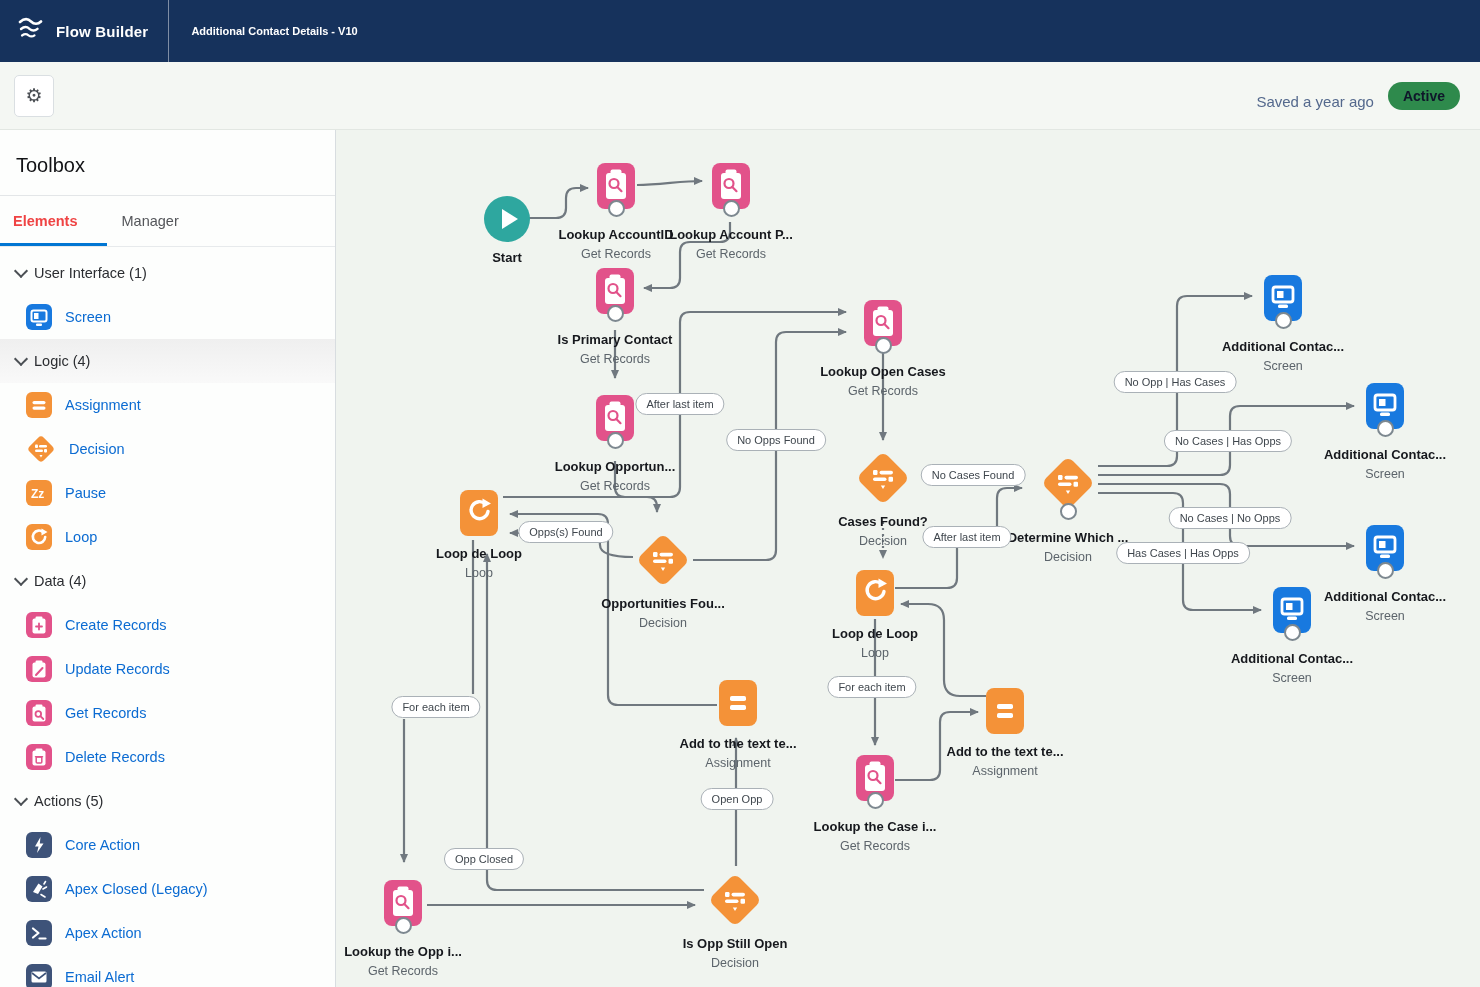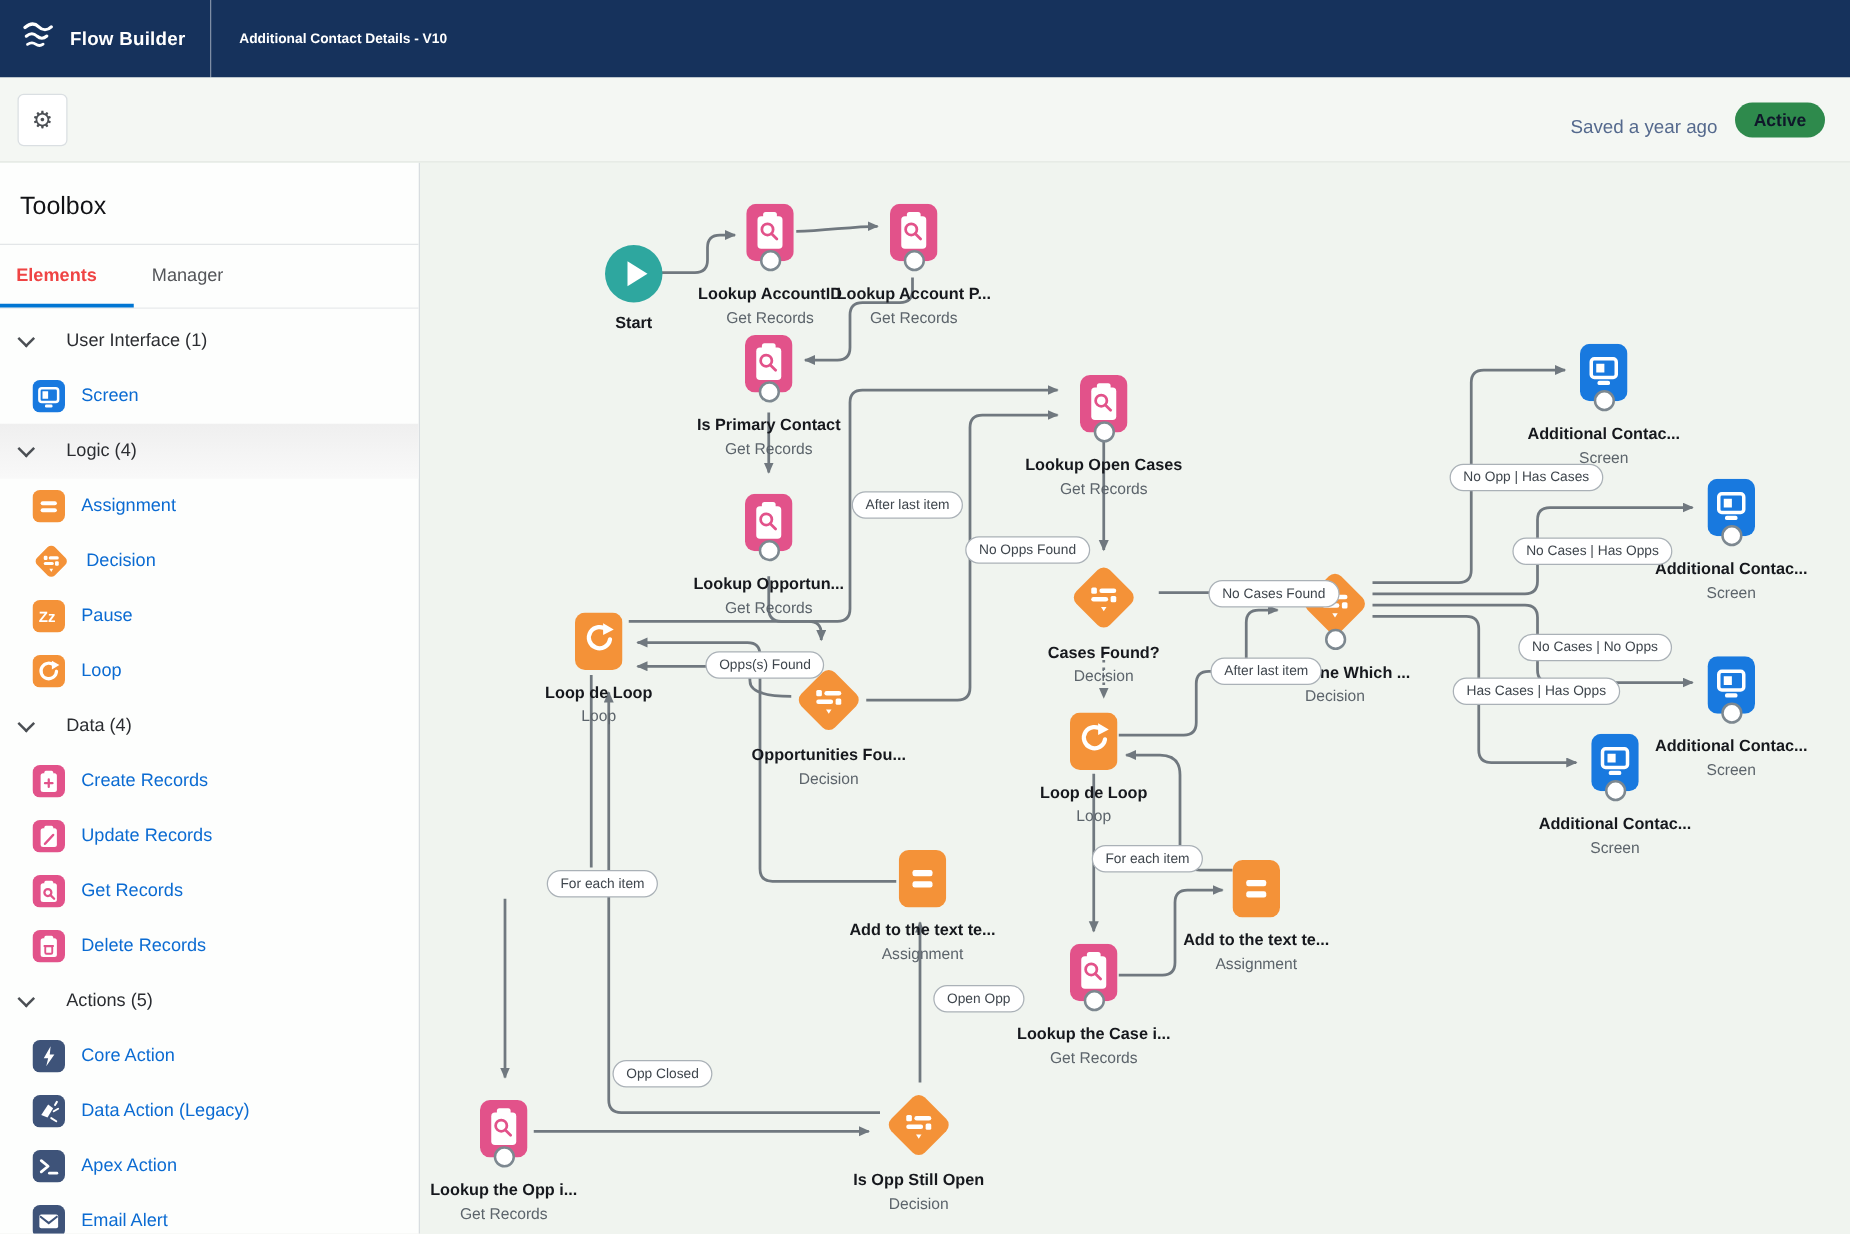--- a/index.html
+++ b/index.html
@@ -22,41 +22,41 @@
   
   .main{display:flex;height:857px;}
   .sidebar{width:336px;background:#fdfefd;border-right:1px solid #d8dde0;box-sizing:border-box;
            position:relative;z-index:5;overflow:hidden;}
   .sb-title{font-size:20px;color:#121316;padding:24px 0 18px 16px;border-bottom:1px solid #e3e6e8;}
   .sb-tabs{display:flex;border-bottom:1px solid #e7eaec;height:50px;align-items:stretch;position:relative;}
   .sb-tab{display:flex;align-items:center;font-size:14.5px;padding:0 14px;cursor:pointer;color:#54565a;}
   .sb-tab.active{color:#ef4444;font-weight:bold;box-shadow:inset 0 -3px 0 #0176d3;padding-left:13px;padding-right:30px;}
   .sb-rows{padding-top:4px;}
   .sb-row{height:44px;display:flex;align-items:center;}
-  .sb-head{padding-left:16px;gap:27px;color:#2b2d31;font-size:14.5px;}
+  .sb-head{padding-left:16px;gap:8px;color:#2b2d31;font-size:14.5px;}
   .sb-head.band{background:linear-gradient(#efefef,#f9f9f9);}
   .chev{width:8px;height:8px;border-right:2px solid #4b4f54;border-bottom:2px solid #4b4f54;
         transform:rotate(45deg);margin-top:-4px;}
   .sb-item{padding-left:26px;gap:13px;cursor:pointer;}
   .sb-item span.lbl{color:#0b6bd2;font-size:14.5px;}
   .ic{flex:0 0 auto;display:block;}
   
   .canvas{flex:1;background:#f0f4ef;}
   #overlay{position:absolute;left:0;top:0;width:1480px;height:987px;z-index:3;pointer-events:none;}
   #wires{position:absolute;left:0;top:0;z-index:1;}
   .node{position:absolute;width:160px;display:flex;flex-direction:column;align-items:center;
         z-index:2;pointer-events:auto;cursor:pointer;}
   .node .ttl{font-size:13px;font-weight:bold;color:#16181d;margin-top:10px;white-space:nowrap;}
   .node .sub{font-size:12.5px;color:#5c646b;margin-top:5px;white-space:nowrap;}
   .port{width:13px;height:13px;border:2px solid #7d8890;background:#fff;border-radius:50%;
         margin-top:-9px;position:relative;z-index:3;}
   .start-circle{width:46px;height:46px;border-radius:50%;background:#2ea79f;
         display:flex;align-items:center;justify-content:center;}
   .pill{position:absolute;transform:translate(-50%,-50%);background:#fff;border:1.5px solid #aab1b7;
-        border-radius:12px;padding:4px 10px;font-size:11px;color:#3f464d;white-space:nowrap;z-index:3;margin-left:46px;}
+        border-radius:12px;padding:4px 10px;font-size:11px;color:#3f464d;white-space:nowrap;z-index:3;}
 </style>
 </head>
 <body>
 
 <div class="hdr">
   <div class="hdr-left">
     <span class="ic">
       <svg width="28" height="26" viewBox="0 0 28 26">
         <path d="M4,6 C8,2.5 12,2.5 15,5.5 C18,8.5 22,8.5 25,5.5" stroke="#fff" stroke-width="2.6" fill="none" stroke-linecap="round"></path>
         <path d="M5,13 C8,10.5 11,10.5 13.5,12.8 C16,15 19,15 21.5,12.8" stroke="#fff" stroke-width="2.4" fill="none" stroke-linecap="round"></path>
@@ -197,21 +197,21 @@
           <polygon points="14.5,5 9,14.5 12.5,14.5 11,21 17.5,11.5 13.8,11.5" fill="#fff"></polygon>
         </svg>
         <span class="lbl">Core Action</span>
       </div>
       <div class="sb-row sb-item">
         <svg class="ic" width="26" height="26">
           <rect width="26" height="26" rx="6" fill="#3e5379"></rect>
           <polygon points="7,16 12.5,7.5 16.5,10.5 12,18" fill="#fff"></polygon>
           <path d="M15,18.5 l4,2.5 M17,13 l3.5,-2 M18,8 l1.5,-2.5" stroke="#fff" stroke-width="1.6" stroke-linecap="round"></path>
         </svg>
-        <span class="lbl">Data Action (Legacy)</span>
+        <span class="lbl">Apex Closed (Legacy)</span>
       </div>
       <div class="sb-row sb-item">
         <svg class="ic" width="26" height="26">
           <rect width="26" height="26" rx="6" fill="#3e5379"></rect>
           <path d="M7,8.5 L12.5,13 L7,17.5" stroke="#fff" stroke-width="2.2" fill="none" stroke-linecap="round" stroke-linejoin="round"></path>
           <path d="M13.5,18.5 h6" stroke="#fff" stroke-width="2.2" stroke-linecap="round"></path>
         </svg>
         <span class="lbl">Apex Action</span>
       </div>
       <div class="sb-row sb-item">

